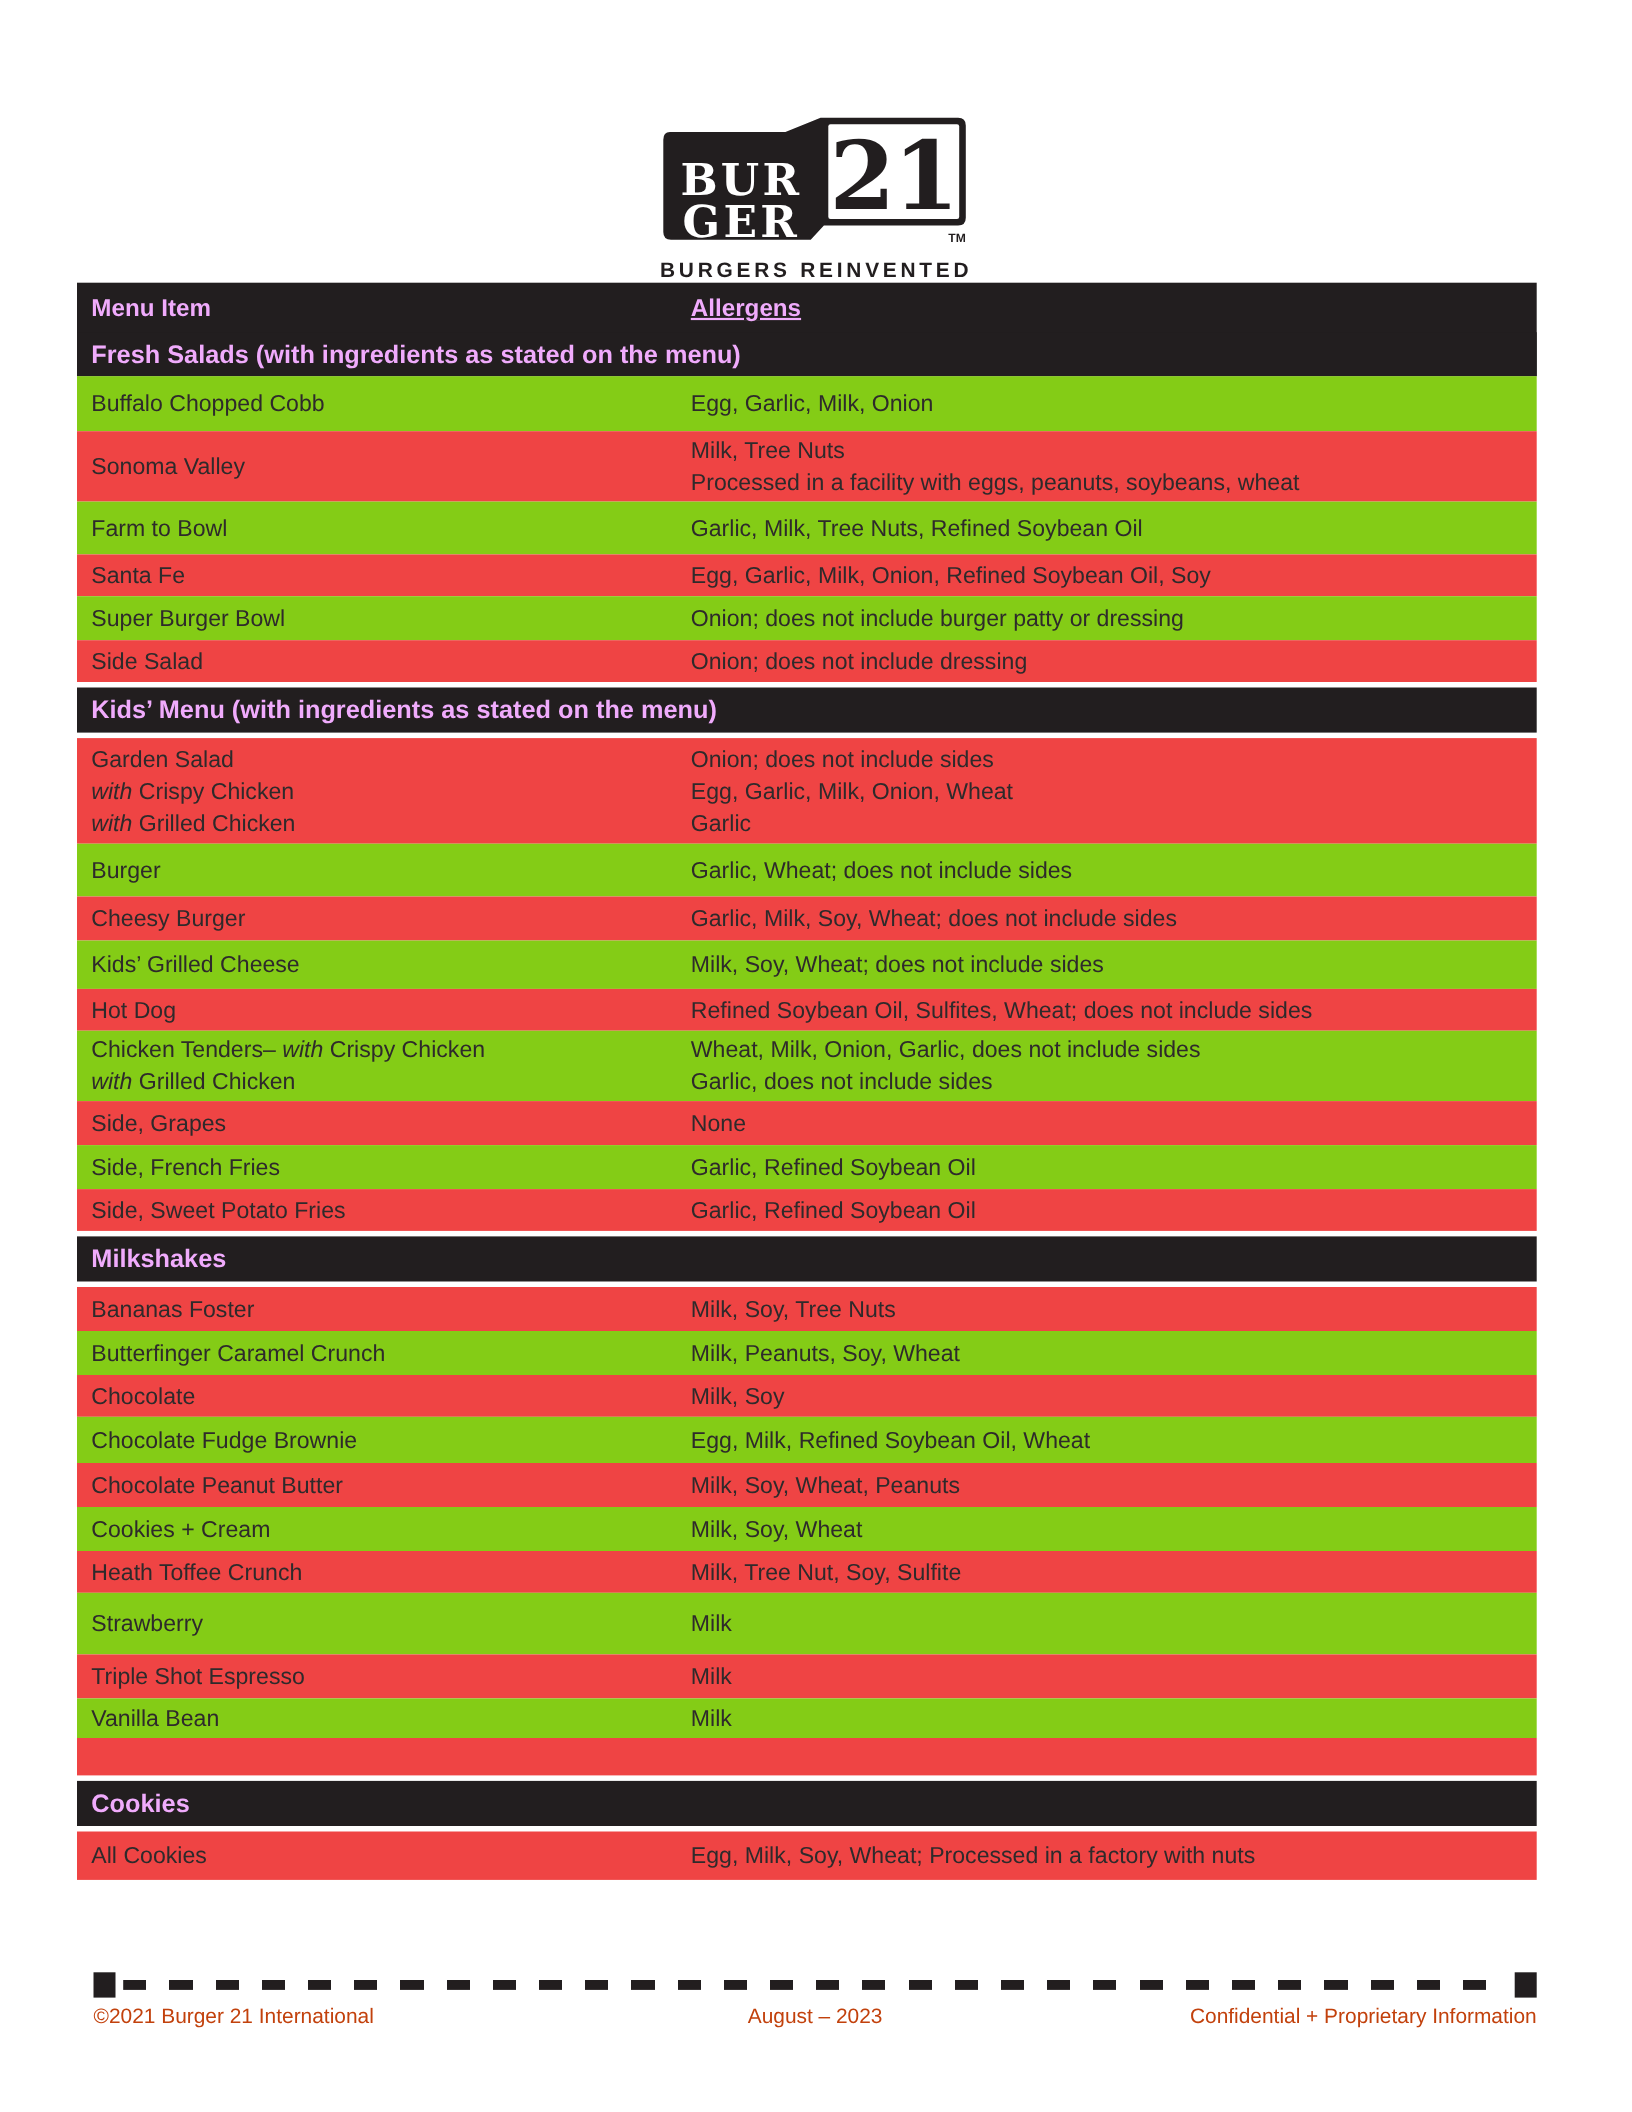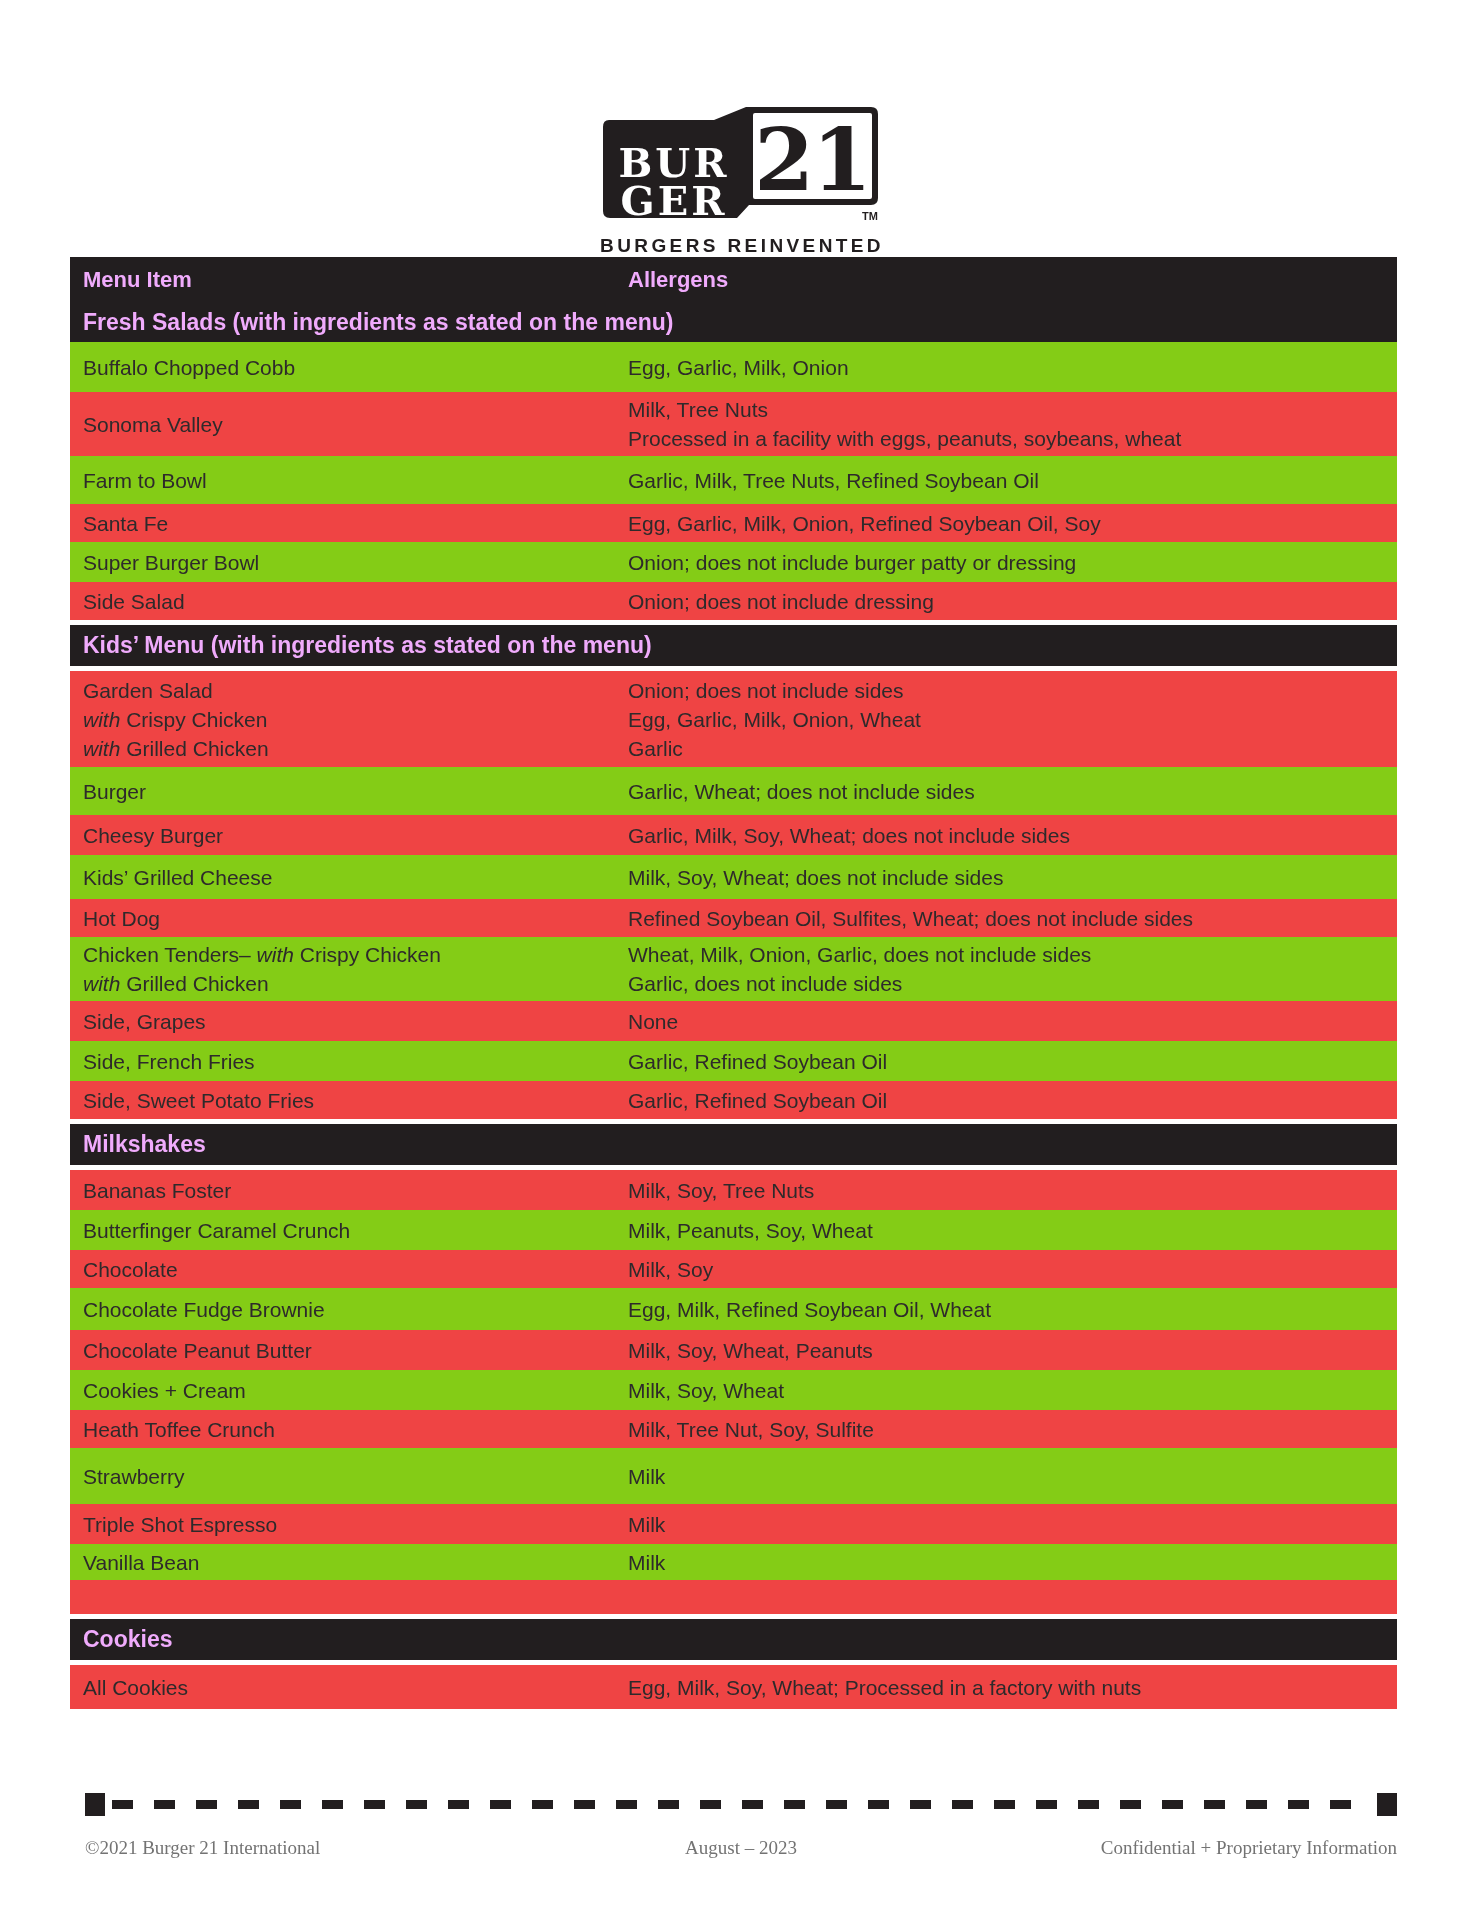--- a/index.html
+++ b/index.html
@@ -11,21 +11,21 @@
   .logo-svg { position:absolute; left:595px; top:95px; }
 
   
   .menu-table { position:absolute; left:70px; top:257px; width:1327px; }
   .black { background:#221e1f; color:#f0abfc; }
   .thead-row {
     display:grid; grid-template-columns:558px 1fr; height:45px;
     align-items:center; font-weight:bold; font-size:22px;
   }
   .thead-row .hcell { padding-left:13px; }
-  .thead-row .hcell.c2 { padding-left:0; }
+  .thead-row .hcell.c2 { padding-left:0;text-decoration:underline; }
   .section-bar {
     height:41px; display:flex; align-items:center;
     padding-left:13px; font-size:23px; margin:5px 0;font-weight:bold;
   }
   .section-bar.first { margin:0; height:40px; }
   .row {
     display:grid; grid-template-columns:558px 1fr;
     align-items:center; font-size:21px;
   }
   .row .cell { padding:3px 0 3px 13px; line-height:29px; }
@@ -36,22 +36,22 @@
 
   
   .footer { position:absolute; left:85px; top:1792px; width:1312px; }
   .dash-line { display:flex; align-items:center; height:24px; }
   .endcap { width:20px; height:23px; background:#221e1f; flex:0 0 auto; }
   .dashes {
     flex:1 1 auto; height:9px; margin:0 7px;
     background:repeating-linear-gradient(to right,#221e1f 0 21px,transparent 21px 42px);
   }
   .footer-row {
-    margin-top:21px; display:grid; grid-template-columns:1fr auto 1fr;
-    font-size:19px; color:#737373;font-family:Liberation Serif, serif;
+    margin-top:7px; display:grid; grid-template-columns:1fr auto 1fr;
+    font-size:19px; color:#c2410c;
   }
   .footer-row .fl { text-align:left; }
   .footer-row .fc { text-align:center; }
   .footer-row .fr { text-align:right; }
 </style>
 </head>
 <body>
 
 <div>
 

